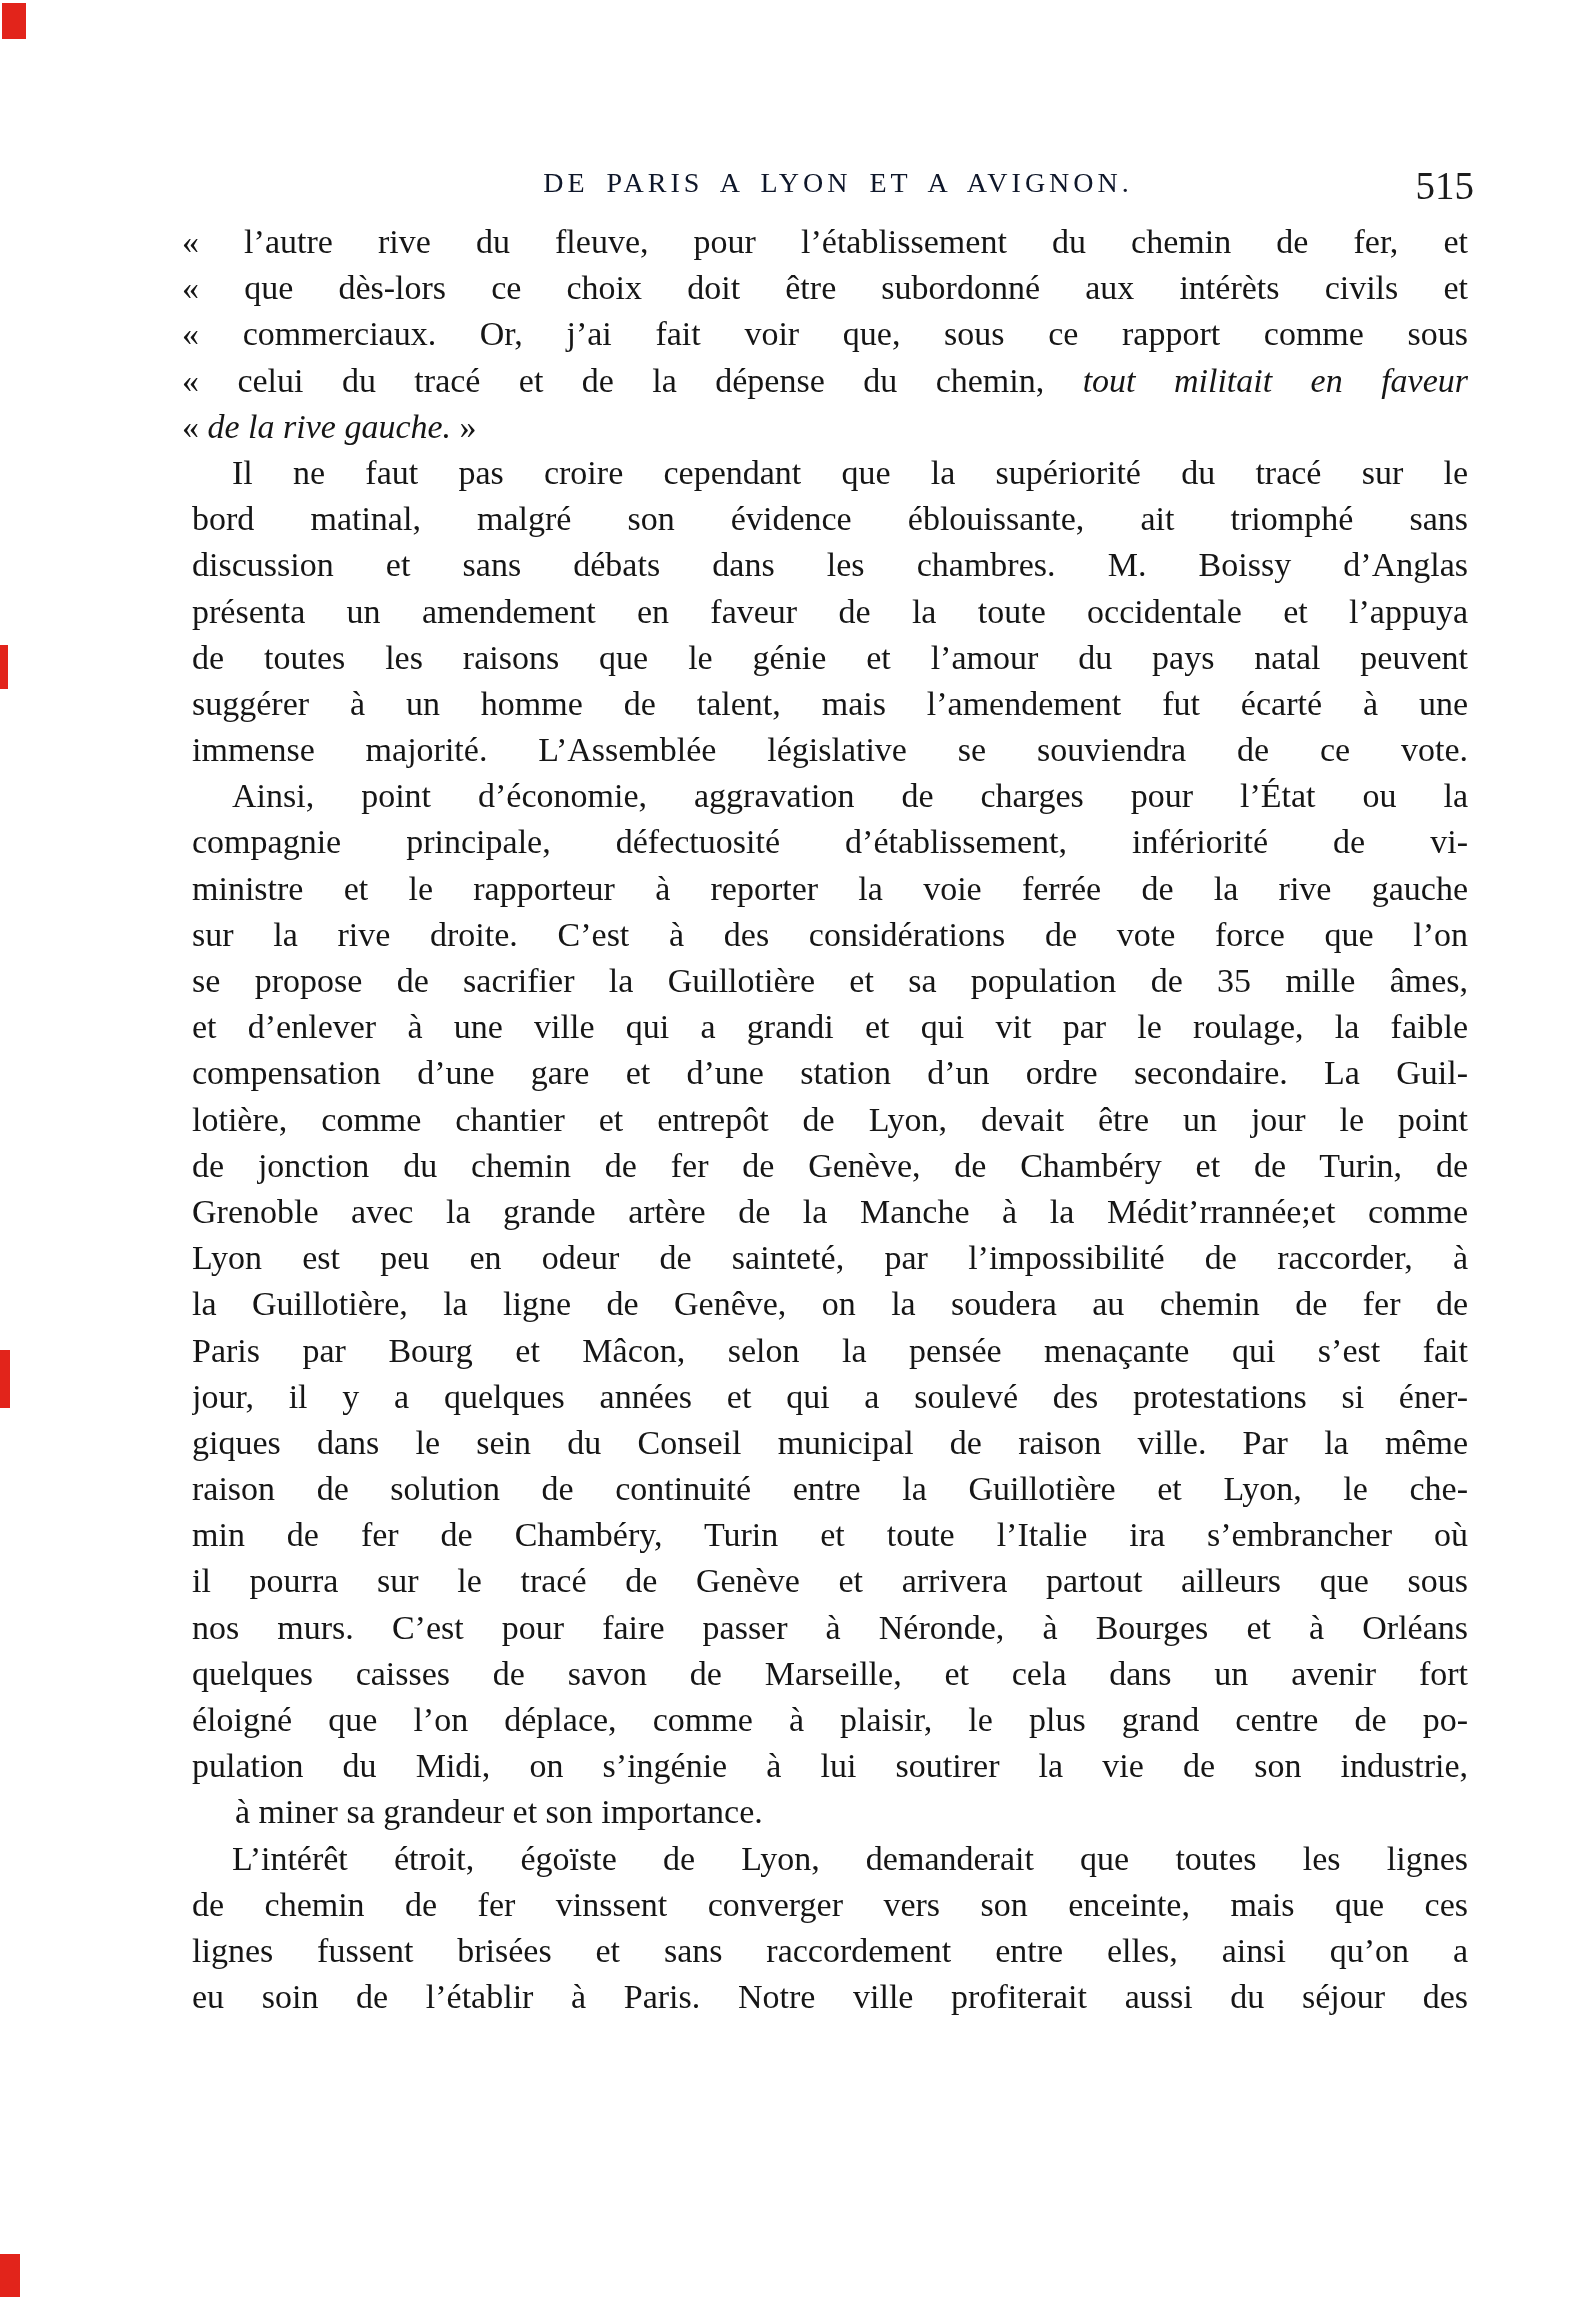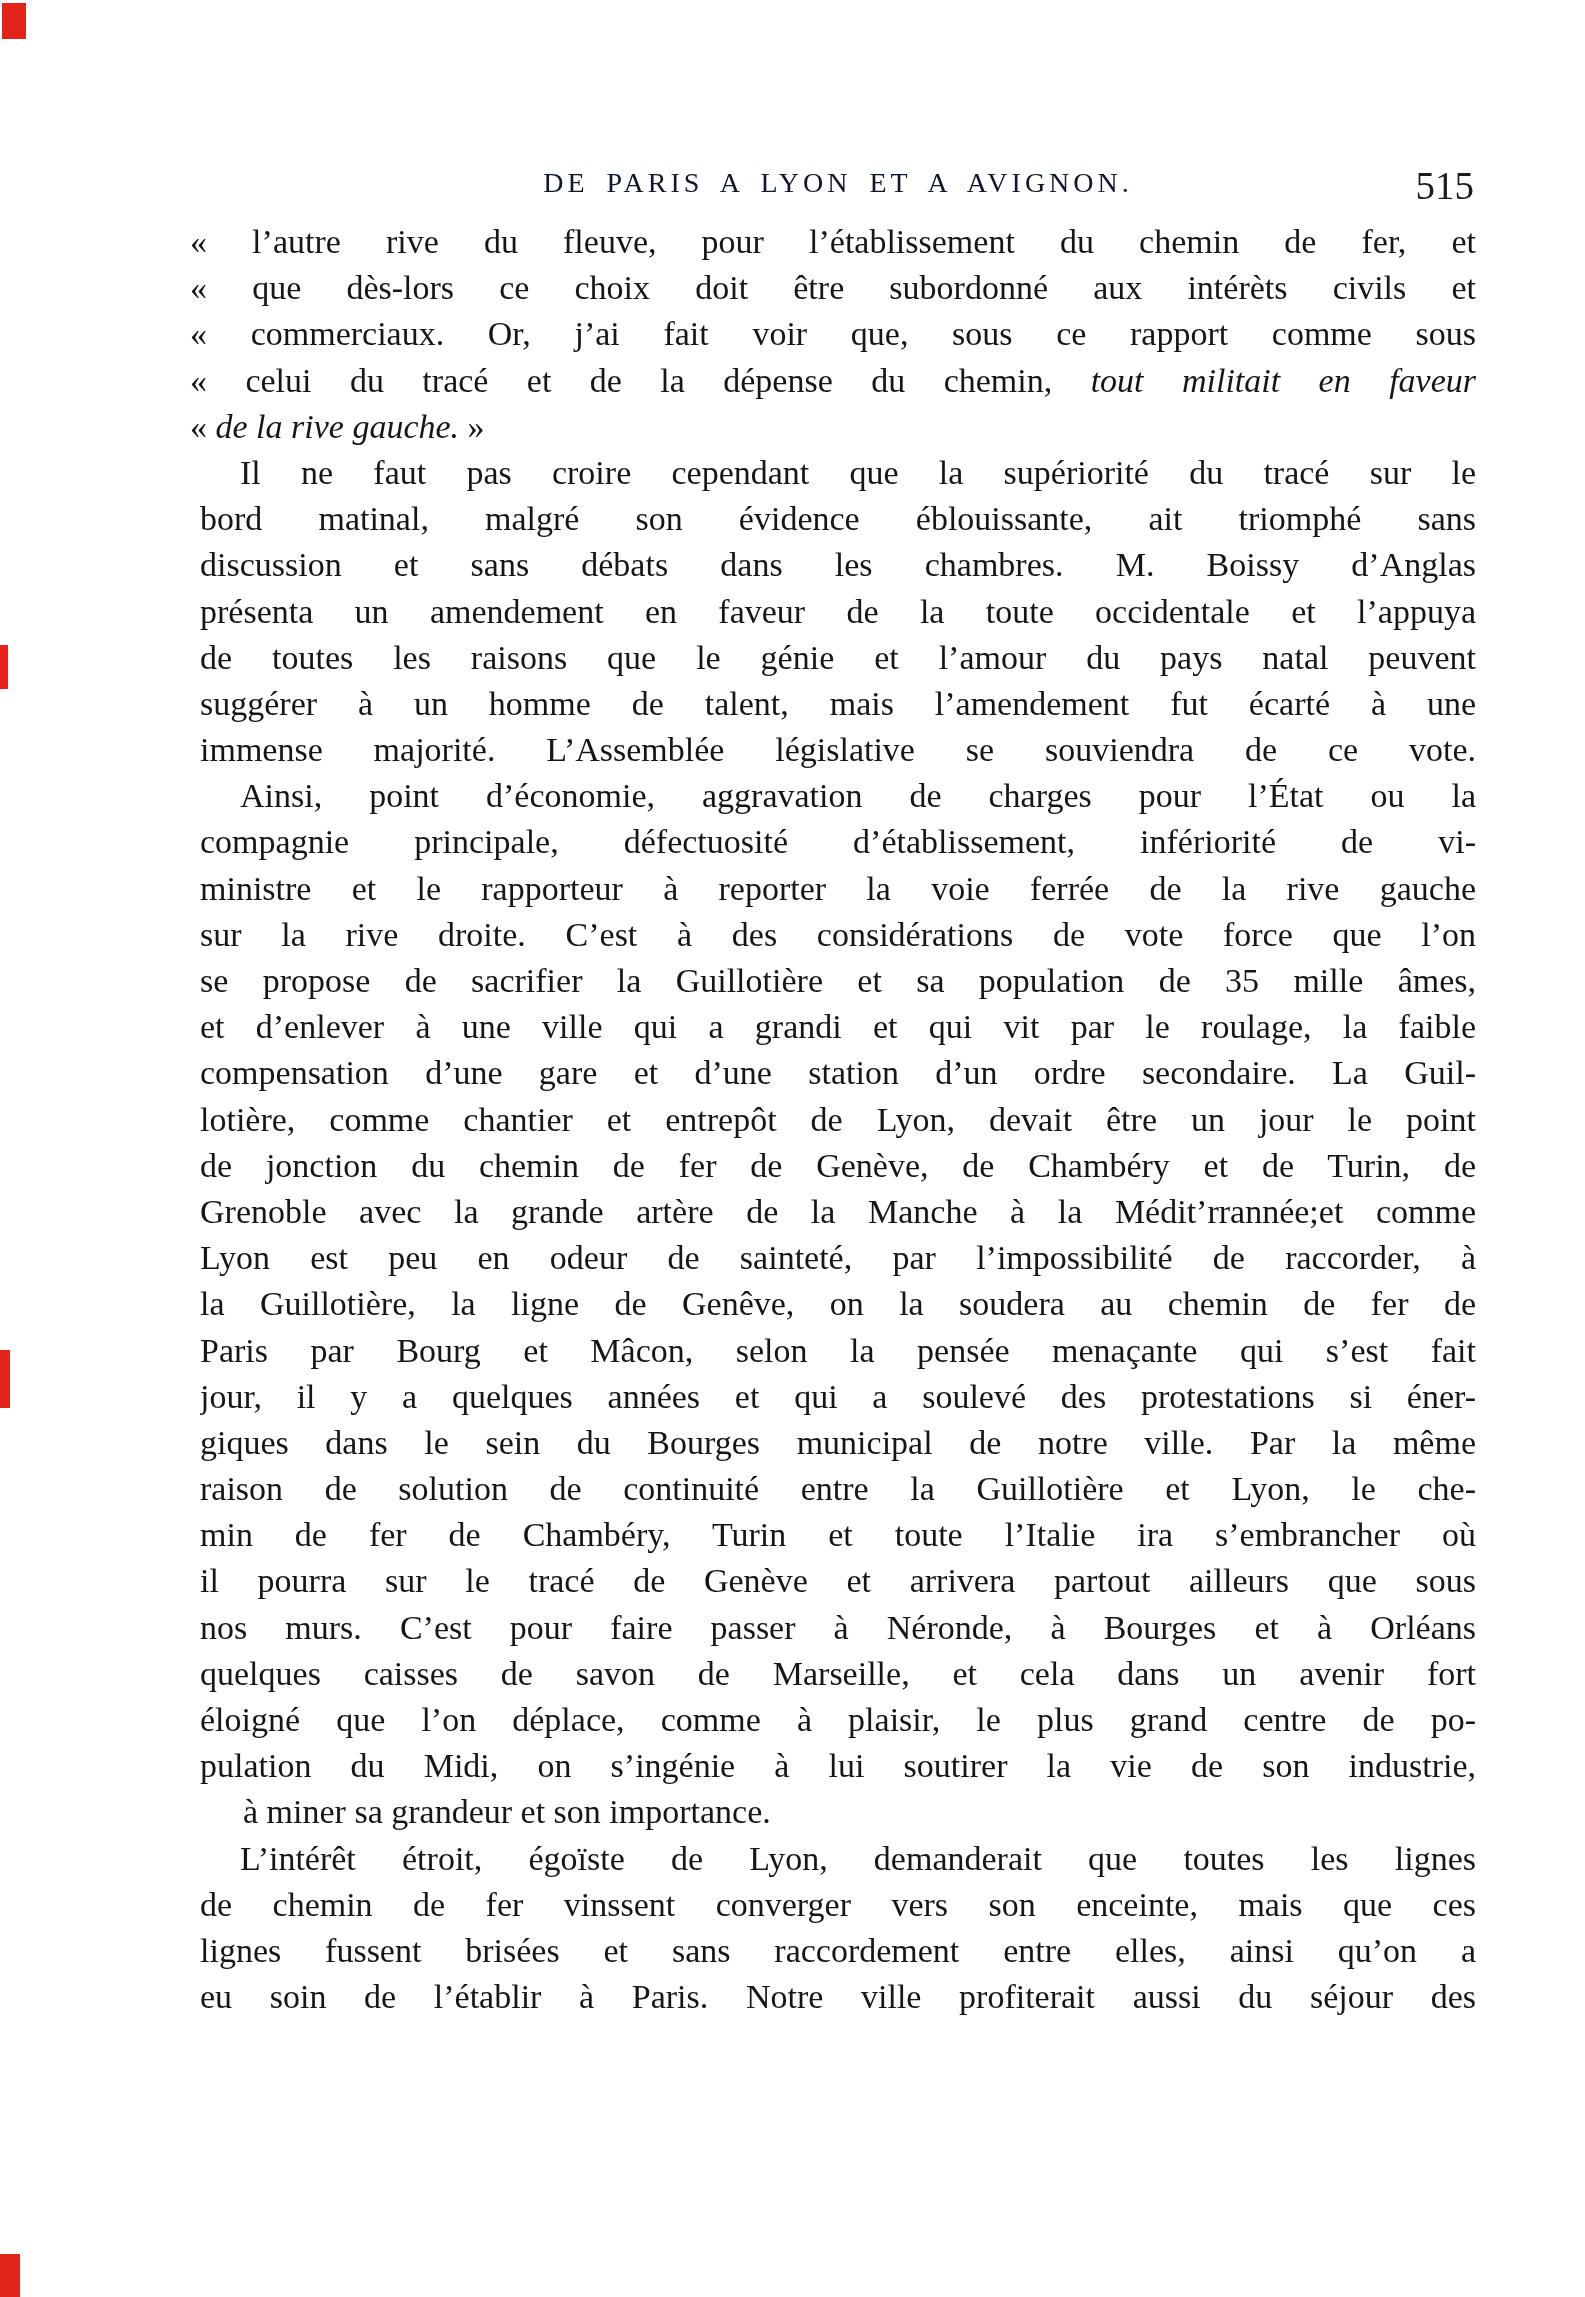--- a/index.html
+++ b/index.html
@@ -35,21 +35,21 @@
   #page-number {
     position: absolute;
     right: 2px;
     top: 0;
     font-size: 39px;
     color: #1c1c1c;
   }
   
   #text-block {
     position: absolute;
-    left: 200px;
+    left: 192px;
     top: 219px;
     width: 1276px;
     font-size: 34px;
     line-height: 46.2px;
     color: #161616;
   }
   .line {
     height: 46.2px;
     overflow: hidden;
     text-align: justify;
@@ -100,21 +100,21 @@
       <div class="line"><span>se propose de sacrifier la Guillotière et sa population de 35 mille âmes,</span></div>
       <div class="line"><span>et d’enlever à une ville qui a grandi et qui vit par le roulage, la faible</span></div>
       <div class="line"><span>compensation d’une gare et d’une station d’un ordre secondaire. La Guil-</span></div>
       <div class="line"><span>lotière, comme chantier et entrepôt de Lyon, devait être un jour le point</span></div>
       <div class="line"><span>de jonction du chemin de fer de Genève, de Chambéry et de Turin, de</span></div>
       <div class="line"><span>Grenoble avec la grande artère de la Manche à la Médit’rrannée;et comme</span></div>
       <div class="line"><span>Lyon est peu en odeur de sainteté, par l’impossibilité de raccorder, à</span></div>
       <div class="line"><span>la Guillotière, la ligne de Genêve, on la soudera au chemin de fer de</span></div>
       <div class="line"><span>Paris par Bourg et Mâcon, selon la pensée menaçante qui s’est fait</span></div>
       <div class="line"><span>jour, il y a quelques années et qui a soulevé des protestations si éner-</span></div>
-      <div class="line"><span>giques dans le sein du Bourges municipal de notre ville. Par la même</span></div>
+      <div class="line"><span>giques dans le sein du Conseil municipal de raison ville. Par la même</span></div>
       <div class="line"><span>raison de solution de continuité entre la Guillotière et Lyon, le che-</span></div>
       <div class="line"><span>min de fer de Chambéry, Turin et toute l’Italie ira s’embrancher où</span></div>
       <div class="line"><span>il pourra sur le tracé de Genève et arrivera partout ailleurs que sous</span></div>
       <div class="line"><span>nos murs. C’est pour faire passer à Néronde, à Bourges et à Orléans</span></div>
       <div class="line"><span>quelques caisses de savon de Marseille, et cela dans un avenir fort</span></div>
       <div class="line"><span>éloigné que l’on déplace, comme à plaisir, le plus grand centre de po-</span></div>
       <div class="line"><span>pulation du Midi, on s’ingénie à lui soutirer la vie de son industrie,</span></div>
       <div class="line last"><span>à miner sa grandeur et son importance.</span></div>
       <div class="line indent"><span>L’intérêt étroit, égoïste de Lyon, demanderait que toutes les lignes</span></div>
       <div class="line"><span>de chemin de fer vinssent converger vers son enceinte, mais que ces</span></div>

